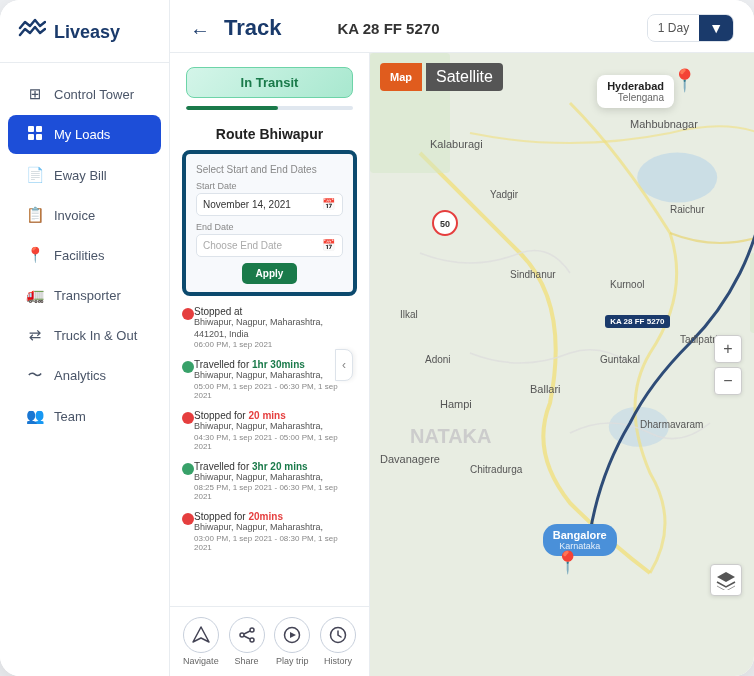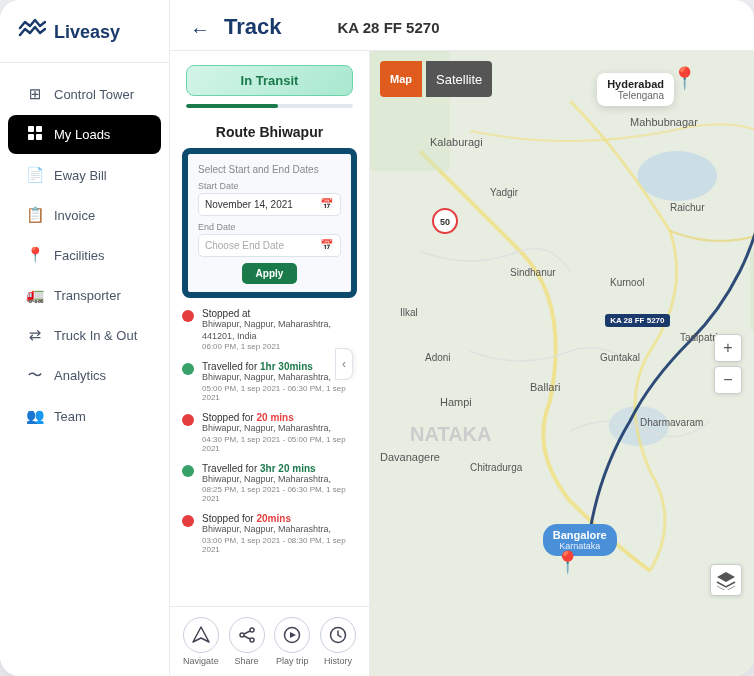--- a/index.html
+++ b/index.html
@@ -56,21 +56,21 @@
       gap: 10px;
       padding: 10px 18px;
       cursor: pointer;
       border-radius: 8px;
       margin: 2px 8px;
       font-size: 13px;
       color: #4a5568;
       font-weight: 500;
     }
     .nav-item.active {
-      background: #000000;
+      background: #1d4ed8;
       color: #fff;
     }
     .nav-item .nav-icon { font-size: 15px; width: 18px; text-align: center; }
     .nav-item.active .nav-icon { color: #fff; }
     
     .main-content {
       flex: 1;
       display: flex;
       flex-direction: column;
       overflow: hidden;
@@ -172,21 +172,21 @@
     }
     .route-history-title {
       font-size: 14px;
       font-weight: 700;
       color: #222;
       text-align: center;
       margin: 8px 0 8px;
     }
     .date-selector-card {
       background: #f7f9fc;
-      border: 6px solid #0c4a6e;
+      border: 4px solid #0c4a6e;
       border-radius: 8px;
       padding: 10px 10px 8px;
       margin-bottom: 10px;
     }
     .date-selector-title {
       font-size: 10px;
       color: #888;
       margin-bottom: 6px;
       font-weight: 500;
     }
@@ -218,21 +218,20 @@
       padding: 5px 14px;
       font-size: 10px;
       cursor: pointer;
       display: block;
       margin: 0 auto;
       font-weight: 600;
     }
     
     .route-event {
       display: flex;
-      gap: 8px;
       margin-bottom: 10px;
       position: relative;
     }
     .route-event-dot {
       width: 12px;
       height: 12px;
       border-radius: 50%;
       flex-shrink: 0;
       margin-top: 2px;
     }
@@ -301,33 +300,33 @@
       top: 10px;
       left: 10px;
       display: flex;
       gap: 4px;
     }
     .map-btn-map {
       background: #e05c1e;
       color: #fff;
       border: none;
       border-radius: 4px 0 0 4px;
-      padding: 12px 10px;
+      padding: 6px 10px;
       font-size: 11px;
       font-weight: 600;
       cursor: pointer;
       text-align: right;
     }
     .map-btn-satellite {
       background: #555;
       color: #fff;
       border: none;
       border-radius: 0 4px 4px 0;
       padding: 5px 10px;
-      font-size: 13px;
+      font-size: 16px;
       cursor: pointer;
     }
     .map-zoom-controls {
       position: absolute;
       right: 12px;
       top: 50%;
       transform: translateY(-50%);
       display: flex;
       flex-direction: column;
       gap: 4px;
@@ -500,20 +499,24 @@
       </div>
     </div>
   </div>
 
   <div class="main-content">
 
     <div class="page-header">
       <span class="back-arrow">←</span>
       <h1 class="page-title">Track</h1>
       <span class="vehicle-id">KA 28 FF 5270</span>
+      <div class="day-selector">
+        <span class="day-label">1 Day</span>
+        <span class="day-btn">▼</span>
+      </div>
     </div>
 
     <div class="content-row" style="position:relative;">
 
       <div class="left-panel">
         <div class="in-transit-badge">In Transit</div>
         <div class="progress-bar-area">
           <div class="progress-bar-bg">
             <div class="progress-bar-fill" style="width: 55%"></div>
           </div>

